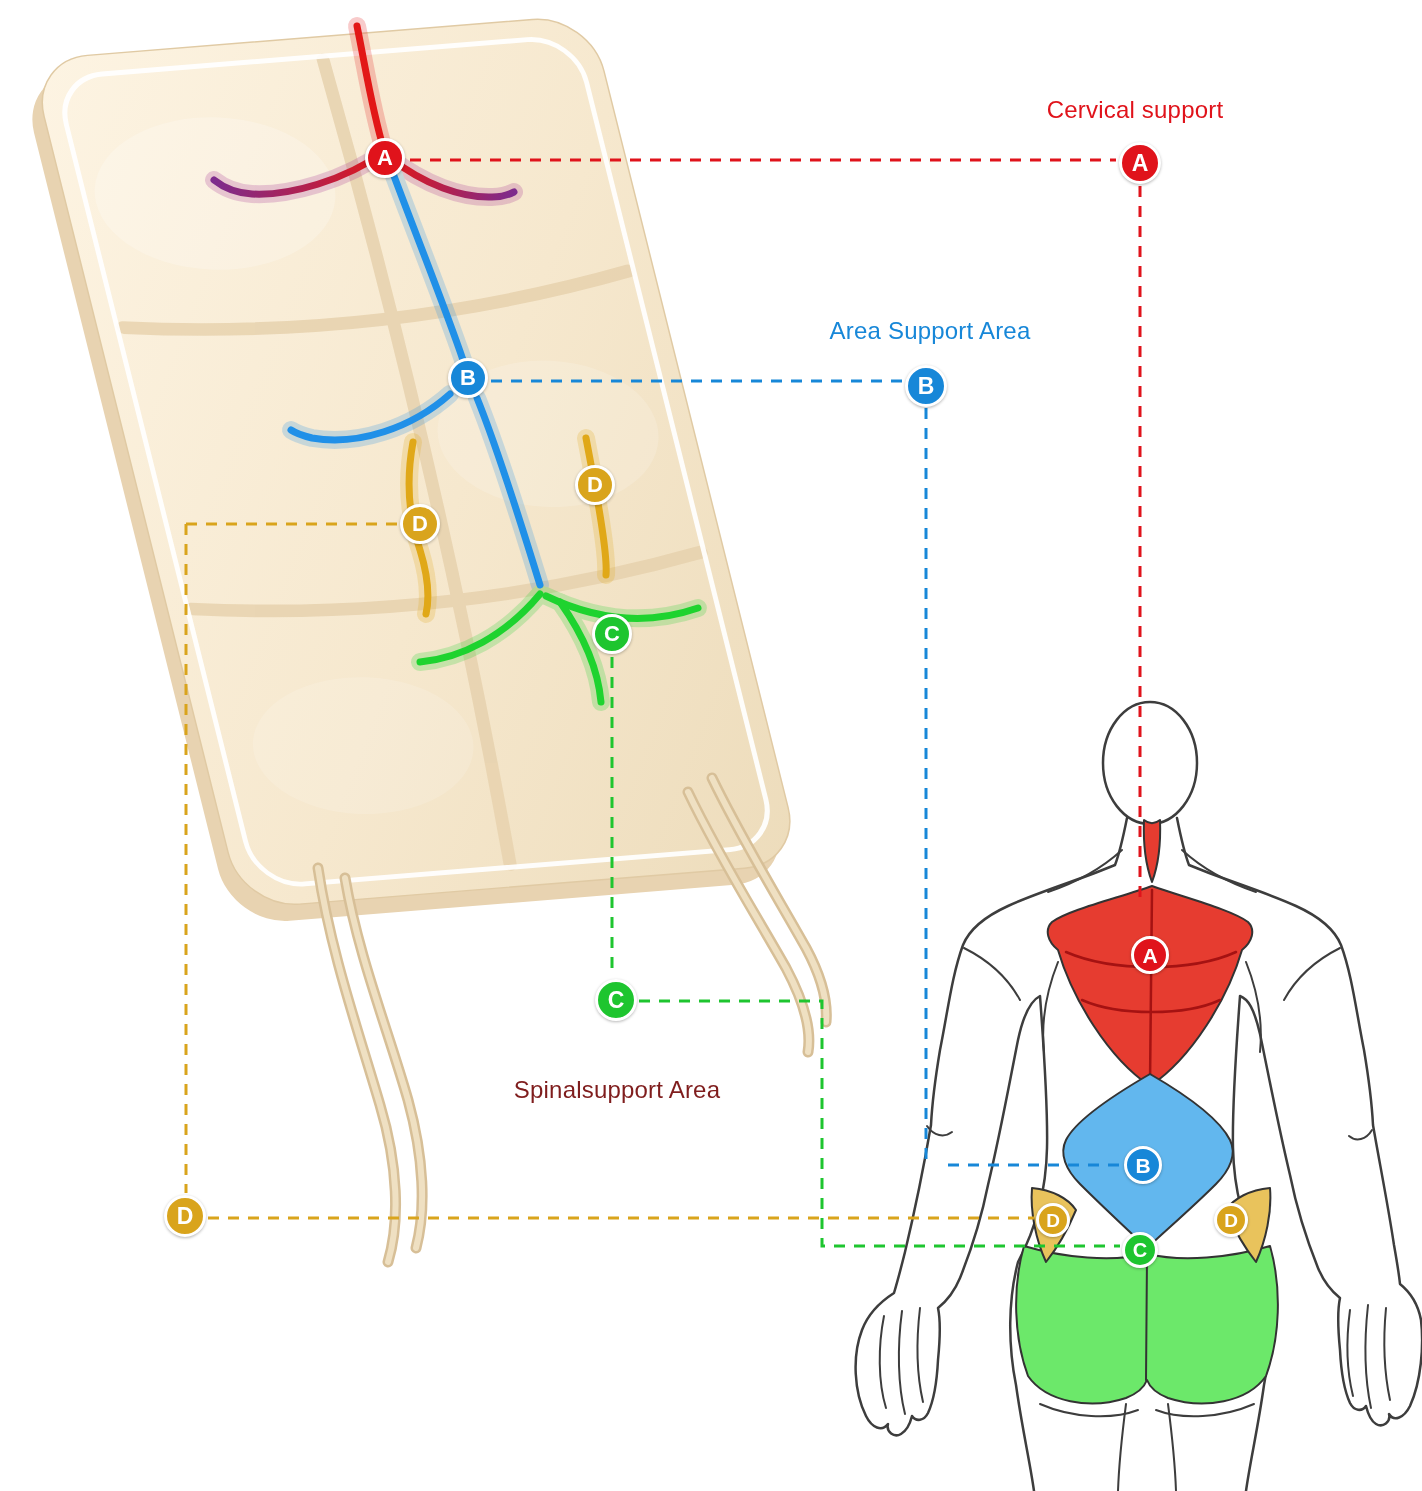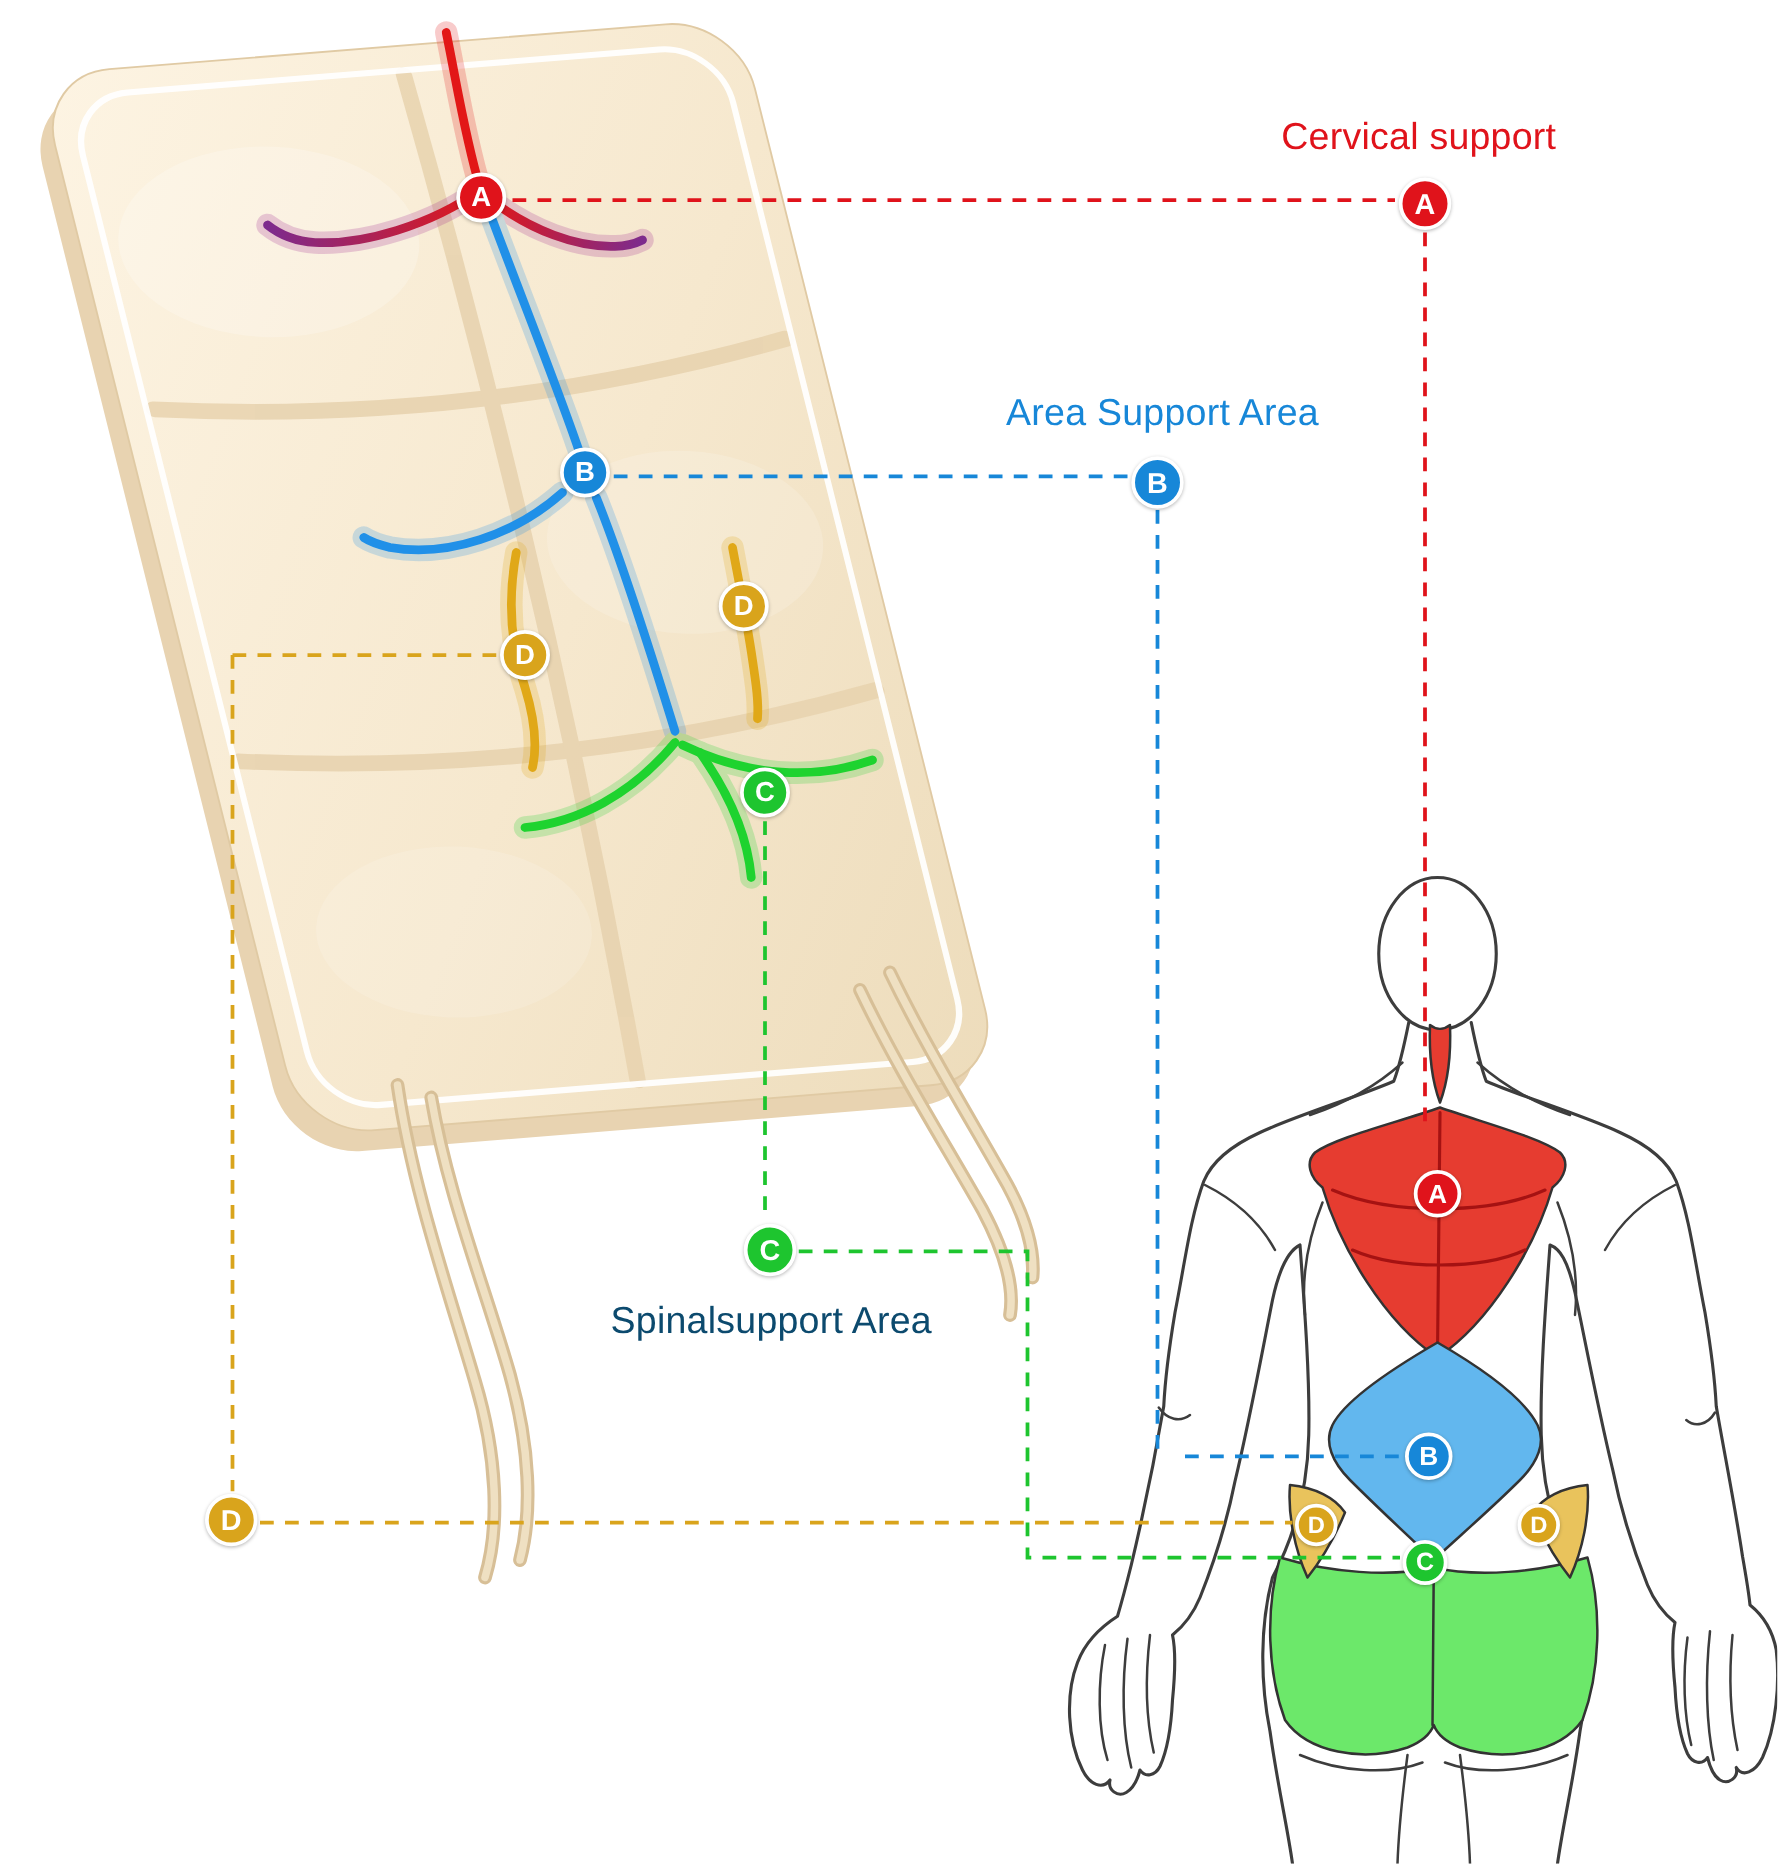--- a/index.html
+++ b/index.html
@@ -18,26 +18,26 @@
   .s42{width:42px;height:42px;font-size:23px;}
   .s40{width:40px;height:40px;font-size:22px;}
   .s38{width:38px;height:38px;font-size:21px;}
   .s36{width:36px;height:36px;font-size:20px;}
   .s34{width:34px;height:34px;font-size:19px;}
   .bg-red{background:#e0131b;}
   .bg-blue{background:#1787d8;}
   .bg-green{background:#1ec52f;}
   .bg-yellow{background:#d9a41c;}
   .label{
-    position:absolute;font-size:30px;font-weight:500;text-align:center;
+    position:absolute;font-size:24px;font-weight:500;text-align:center;
     transform:translate(-50%,-50%);white-space:nowrap;letter-spacing:.2px;
   }
   .t-red{color:#e0131b;}
   .t-blue{color:#1787d8;}
-  .t-green{color:#0c4a6e;}
+  .t-green{color:#7f1d1d;margin-top:33px;}
   .t-yellow{color:#d9a41c;}
 </style>
 </head>
 <body>
 
 <div class="canvas">
 
   <svg class="scene" width="1422" height="1491" viewBox="0 0 1422 1491">
     <defs>
       <linearGradient id="cush" x1="0" y1="0" x2="1" y2="1">

